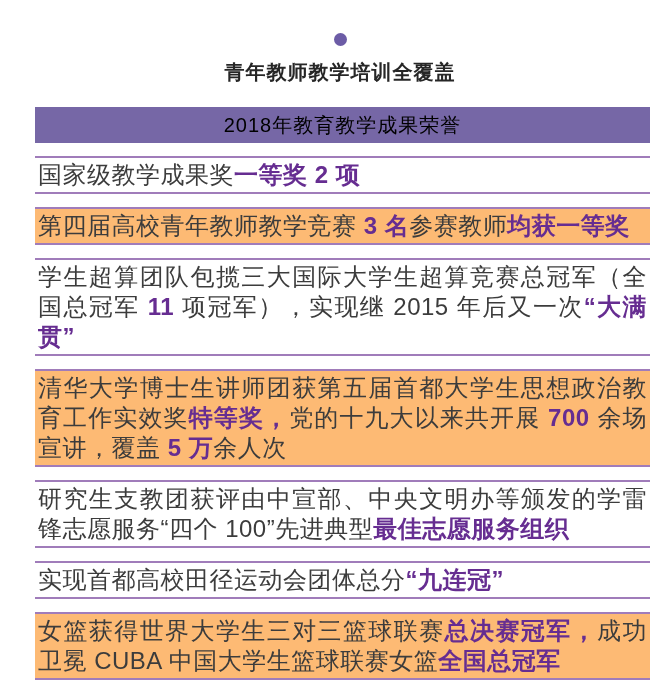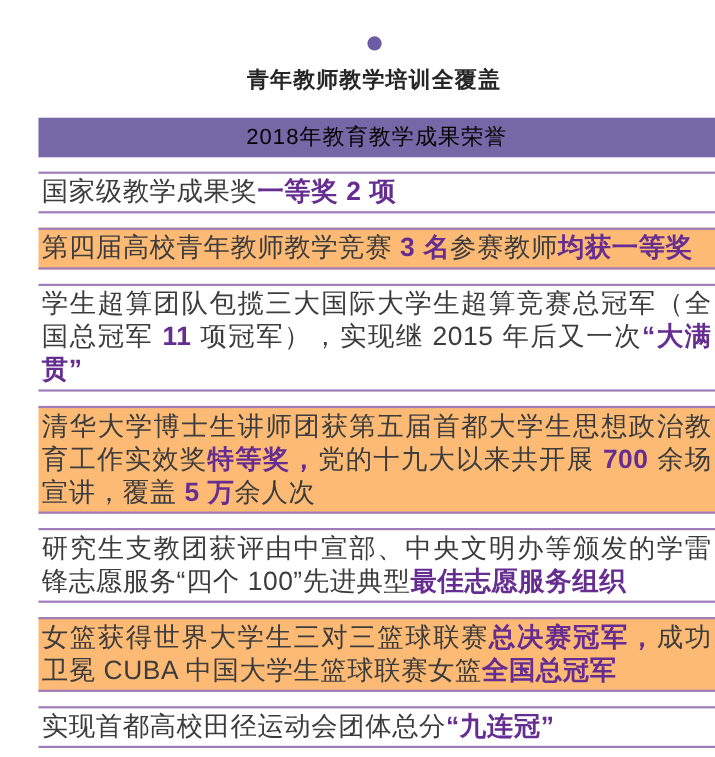--- a/index.html
+++ b/index.html
@@ -98,18 +98,18 @@
     <div class="row white"><span>国家级教学成果奖</span><span class="accent">一等奖 2 项</span></div>
 
     <div class="row blue"><span>第四届高校青年教师教学竞赛 </span><span class="accent">3 名</span><span>参赛教师</span><span class="accent">均获一等奖</span></div>
 
     <div class="row white"><span>学生超算团队包揽三大国际大学生超算竞赛总冠军（全国总冠军 </span><span class="accent">11</span><span> 项冠军），实现继 2015 年后又一次</span><span class="accent">“大满贯”</span></div>
 
     <div class="row blue"><span>清华大学博士生讲师团获第五届首都大学生思想政治教育工作实效奖</span><span class="accent">特等奖，</span><span>党的十九大以来共开展 </span><span class="accent">700</span><span> 余场宣讲，覆盖 </span><span class="accent">5 万</span><span>余人次</span></div>
 
     <div class="row white"><span>研究生支教团获评由中宣部、中央文明办等颁发的学雷锋志愿服务“四个 100”先进典型</span><span class="accent">最佳志愿服务组织</span></div>
 
+    <div class="row white"><span>实现首都高校田径运动会团体总分</span><span class="accent">“九连冠”</span></div>
+
     <div class="row blue"><span>女篮获得世界大学生三对三篮球联赛</span><span class="accent">总决赛冠军，</span><span>成功卫冕 CUBA 中国大学生篮球联赛女篮</span><span class="accent">全国总冠军</span></div>
-
-    <div class="row white"><span>实现首都高校田径运动会团体总分</span><span class="accent">“九连冠”</span></div>
 
   </div>
 </div>
 
 </body></html>

